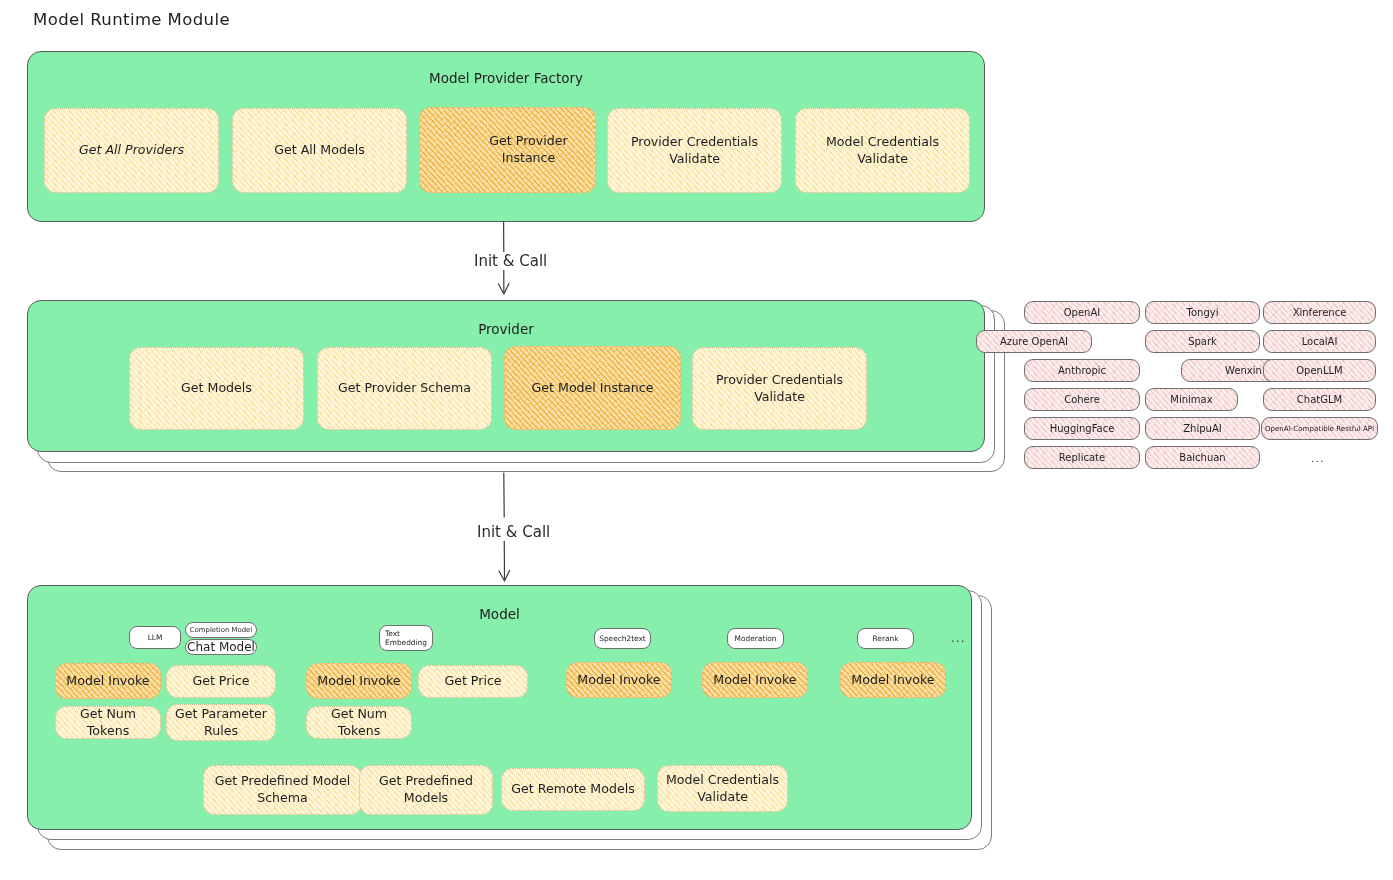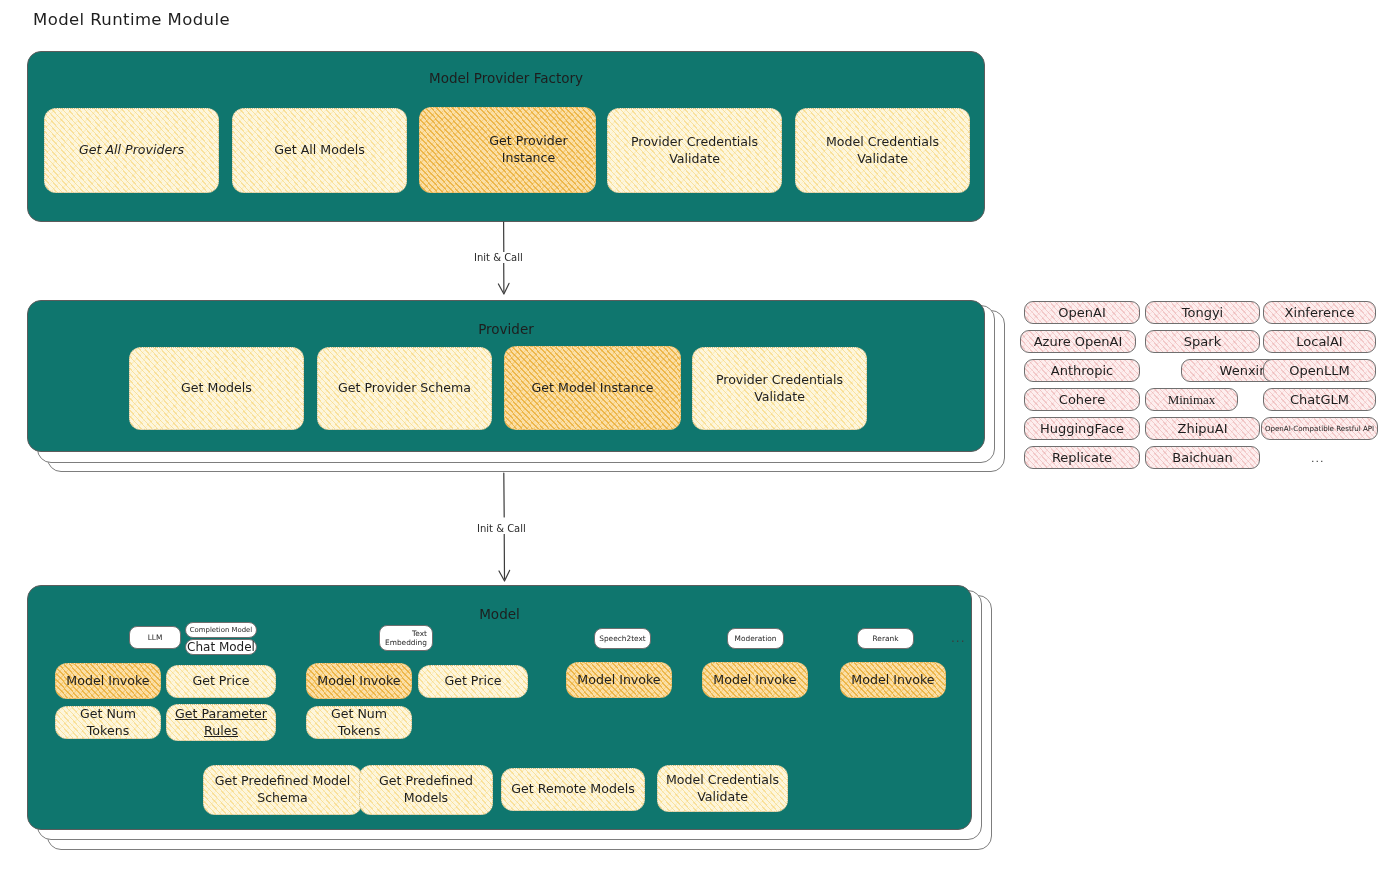--- a/index.html
+++ b/index.html
@@ -51,21 +51,21 @@
     letter-spacing: .4px;
     color: #1e1e1e;
     white-space: nowrap;
   }
 
   
   .panel {
     position: absolute;
     border: 1.1px solid #5c5c5c;
     border-radius: 14px;
-    background: #0f766e;
+    background: #86efac;
     box-sizing: border-box;
   }
   .panel-shadowlayer {
     position: absolute;
     border: 1.1px solid #7d7d7d;
     border-radius: 14px;
     background: #ffffff;
     box-sizing: border-box;
   }
   .panel-title {
@@ -96,52 +96,52 @@
   
   .chip {
     position: absolute;
     box-sizing: border-box;
     border: 1.1px solid #6f6f6f;
     border-radius: 9px;
     display: flex;
     align-items: center;
     justify-content: center;
     text-align: center;
-    font-size: 13px;
+    font-size: 10px;
     color: #1e1e1e;
     white-space: nowrap;
   }
   .chip-ellipsis {
     position: absolute;
     font-size: 11px;
     color: #3b3b3b;
     letter-spacing: 1px;
   }
 
   
   .badge {
     position: absolute;
     box-sizing: border-box;
     border: 1.1px solid #6f6f6f;
     border-radius: 8px;
     display: flex;
     align-items: center;
     justify-content: center;
-    text-align: right;
+    text-align: left;
     font-size: 7.4px;
     line-height: 1.22;
     color: #1e1e1e;
     background: #ffffff;
     white-space: pre-line;
   }
 
   
   .arrow-label {
     position: absolute;
-    font-size: 10px;
+    font-size: 15px;
     color: #2b2b2b;
     white-space: nowrap;
     background: #ffffff;
     padding: 0 3px;
   }
   svg.arrow-svg {
     position: absolute;
     overflow: visible;
   }
   .ellipsis-dots {
@@ -195,21 +195,21 @@
 <div class="mbox hatch-orange" style="left:504px; top:346px; width:177px; height:84px; border-color:#ddb463;">
   <span>Get Model Instance</span>
 </div>
 <div class="mbox hatch-yellow" style="left:692px; top:347px; width:175px; height:83px;">
   <span>Provider Credentials Validate</span>
 </div>
 
 <div class="chip hatch-pink" style="left:1024px; top:301px; width:116px; height:23px;">
   <span>OpenAI</span>
   </div>
-<div class="chip hatch-pink" style="left:1020px; top:330px; width:116px; height:23px;justify-content:center;">
+<div class="chip hatch-pink" style="left:976px; top:330px; width:116px; height:23px;justify-content:center;">
   <span>Azure OpenAI</span>
   </div>
 <div class="chip hatch-pink" style="left:1024px; top:359px; width:116px; height:23px;">
   <span>Anthropic</span>
   </div>
 <div class="chip hatch-pink" style="left:1024px; top:388px; width:116px; height:23px;">
   <span>Cohere</span>
   </div>
 <div class="chip hatch-pink" style="left:1024px; top:417px; width:116px; height:23px;">
   <span>HuggingFace</span>
@@ -220,21 +220,21 @@
 
 <div class="chip hatch-pink" style="left:1145px; top:301px; width:115px; height:23px;">
   <span>Tongyi</span>
   </div>
 <div class="chip hatch-pink" style="left:1145px; top:330px; width:115px; height:23px;">
   <span>Spark</span>
   </div>
 <div class="chip hatch-pink" style="left:1145px; top:359px; width:125px; height:23px;margin-left:36px;">
   <span>Wenxin</span>
   </div>
-<div class="chip hatch-pink" style="left:1145px; top:388px; width:93px; height:23px;font-family:Liberation Serif, serif;">
+<div class="chip hatch-pink" style="left:1145px; top:388px; width:93px; height:23px;">
   <span>Minimax</span>
   </div>
 <div class="chip hatch-pink" style="left:1145px; top:417px; width:115px; height:23px;">
   <span>ZhipuAI</span>
   </div>
 <div class="chip hatch-pink" style="left:1145px; top:446px; width:115px; height:23px;">
   <span>Baichuan</span>
   </div>
 
 <div class="chip hatch-pink" style="left:1263px; top:301px; width:113px; height:23px;">
@@ -292,21 +292,21 @@
 
 <div class="mbox hatch-orange" style="left:55px; top:663px; width:106px; height:36px; border-color:#ddb463;">
   <span>Model Invoke</span>
 </div>
 <div class="mbox hatch-yellow" style="left:166px; top:665px; width:110px; height:33px;">
   <span>Get Price</span>
 </div>
 <div class="mbox hatch-yellow" style="left:55px; top:706px; width:106px; height:33px;">
   <span>Get Num Tokens</span>
 </div>
-<div class="mbox hatch-yellow" style="left:166px; top:704px; width:110px; height:37px;text-decoration:underline;">
+<div class="mbox hatch-yellow" style="left:166px; top:704px; width:110px; height:37px;">
   <span>Get Parameter Rules</span>
 </div>
 
 <div class="mbox hatch-orange" style="left:306px; top:663px; width:106px; height:36px; border-color:#ddb463;">
   <span>Model Invoke</span>
 </div>
 <div class="mbox hatch-yellow" style="left:418px; top:665px; width:110px; height:33px;">
   <span>Get Price</span>
 </div>
 <div class="mbox hatch-yellow" style="left:306px; top:706px; width:106px; height:33px;">

